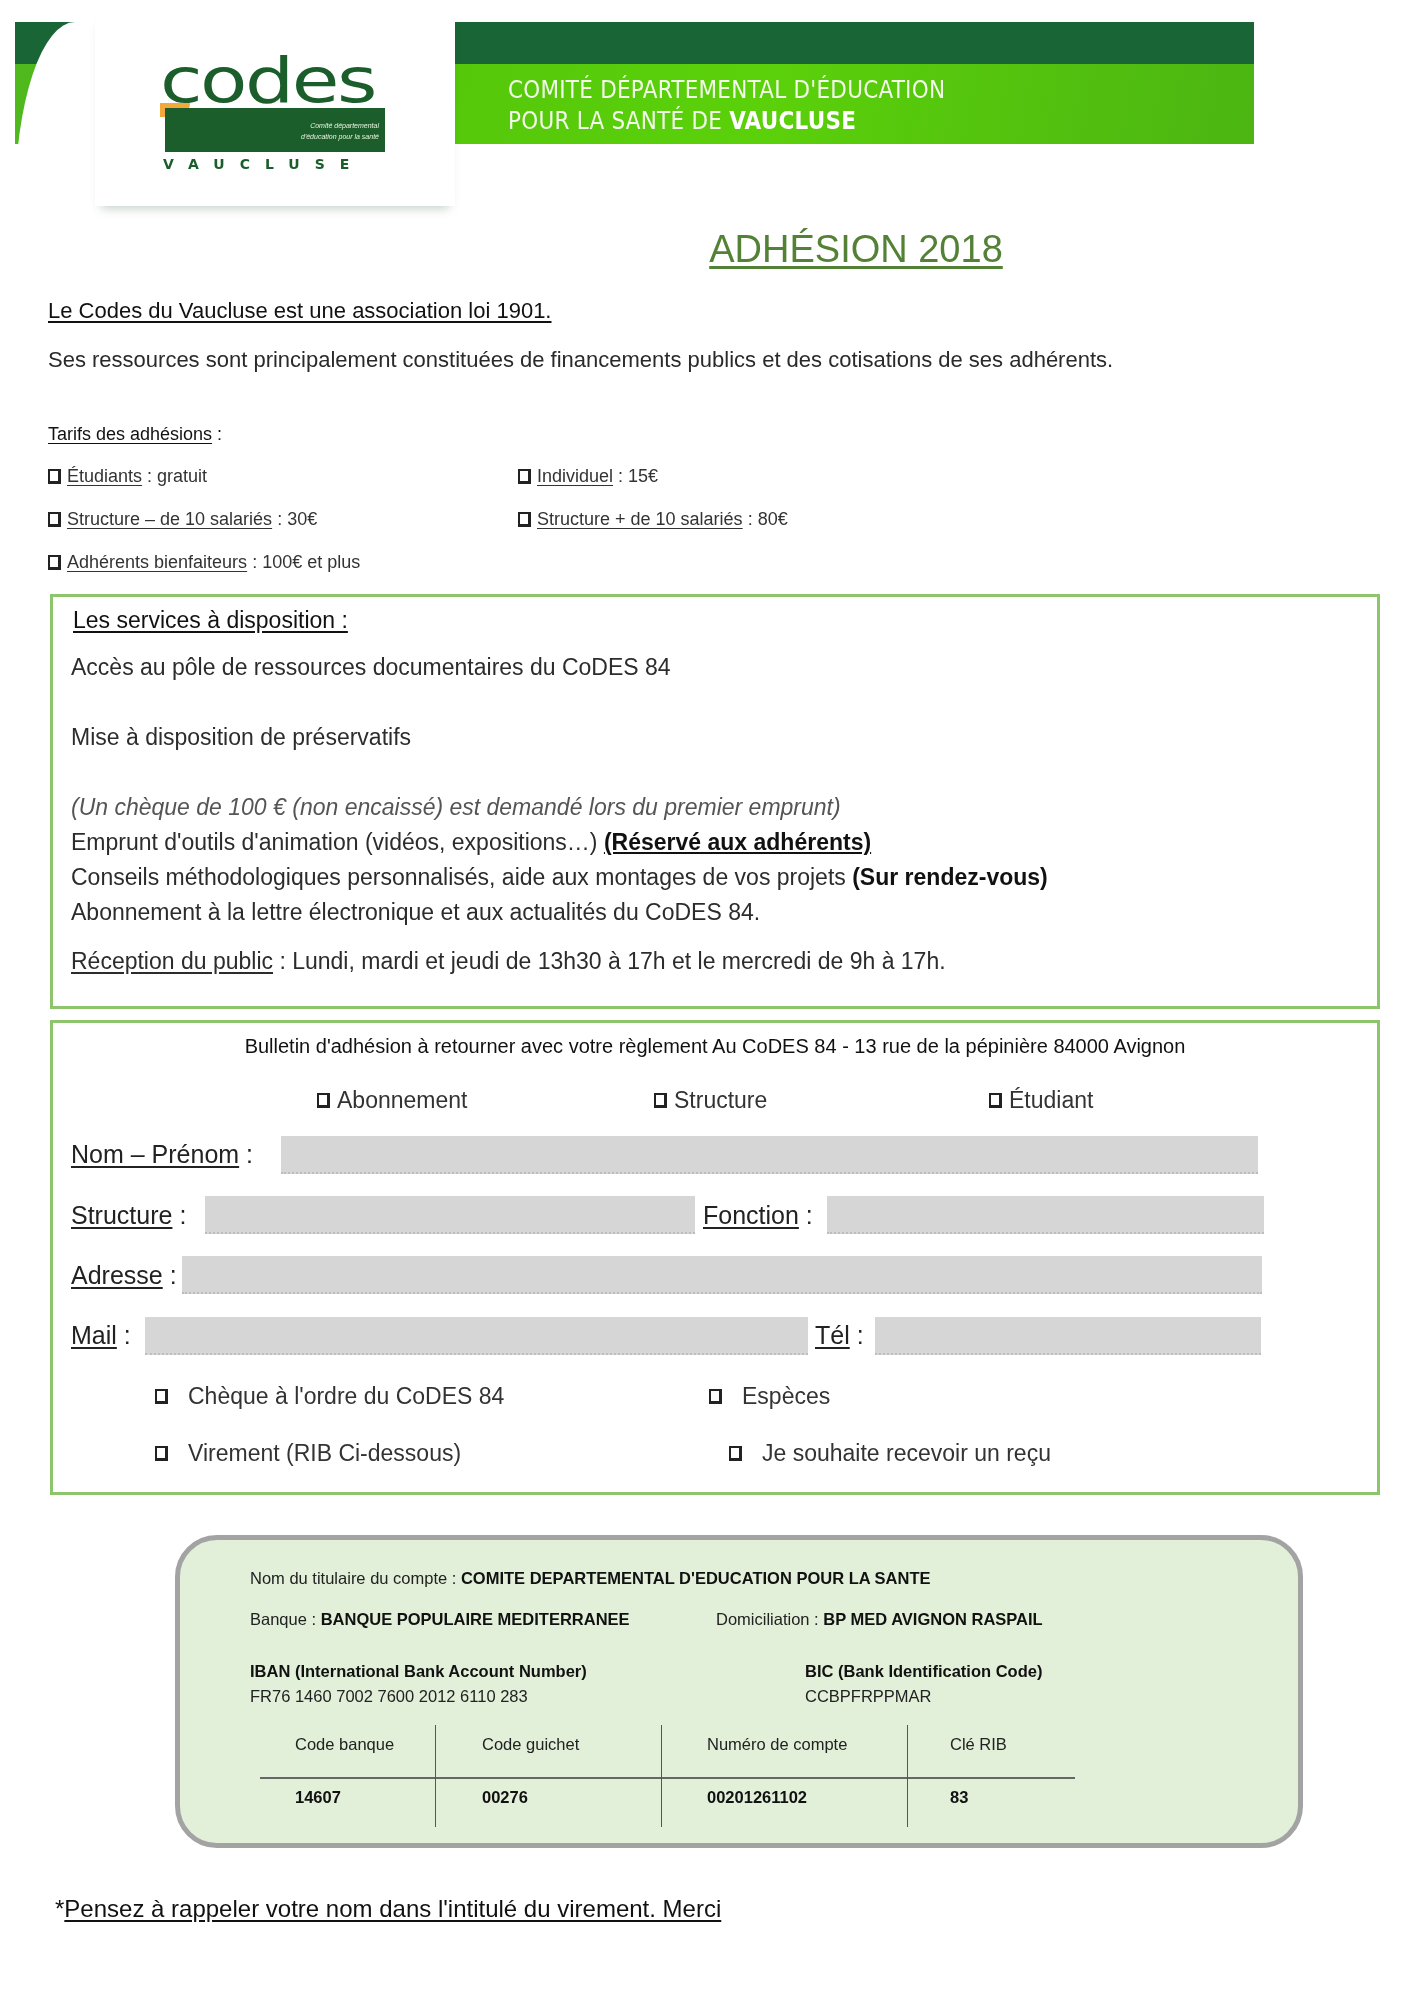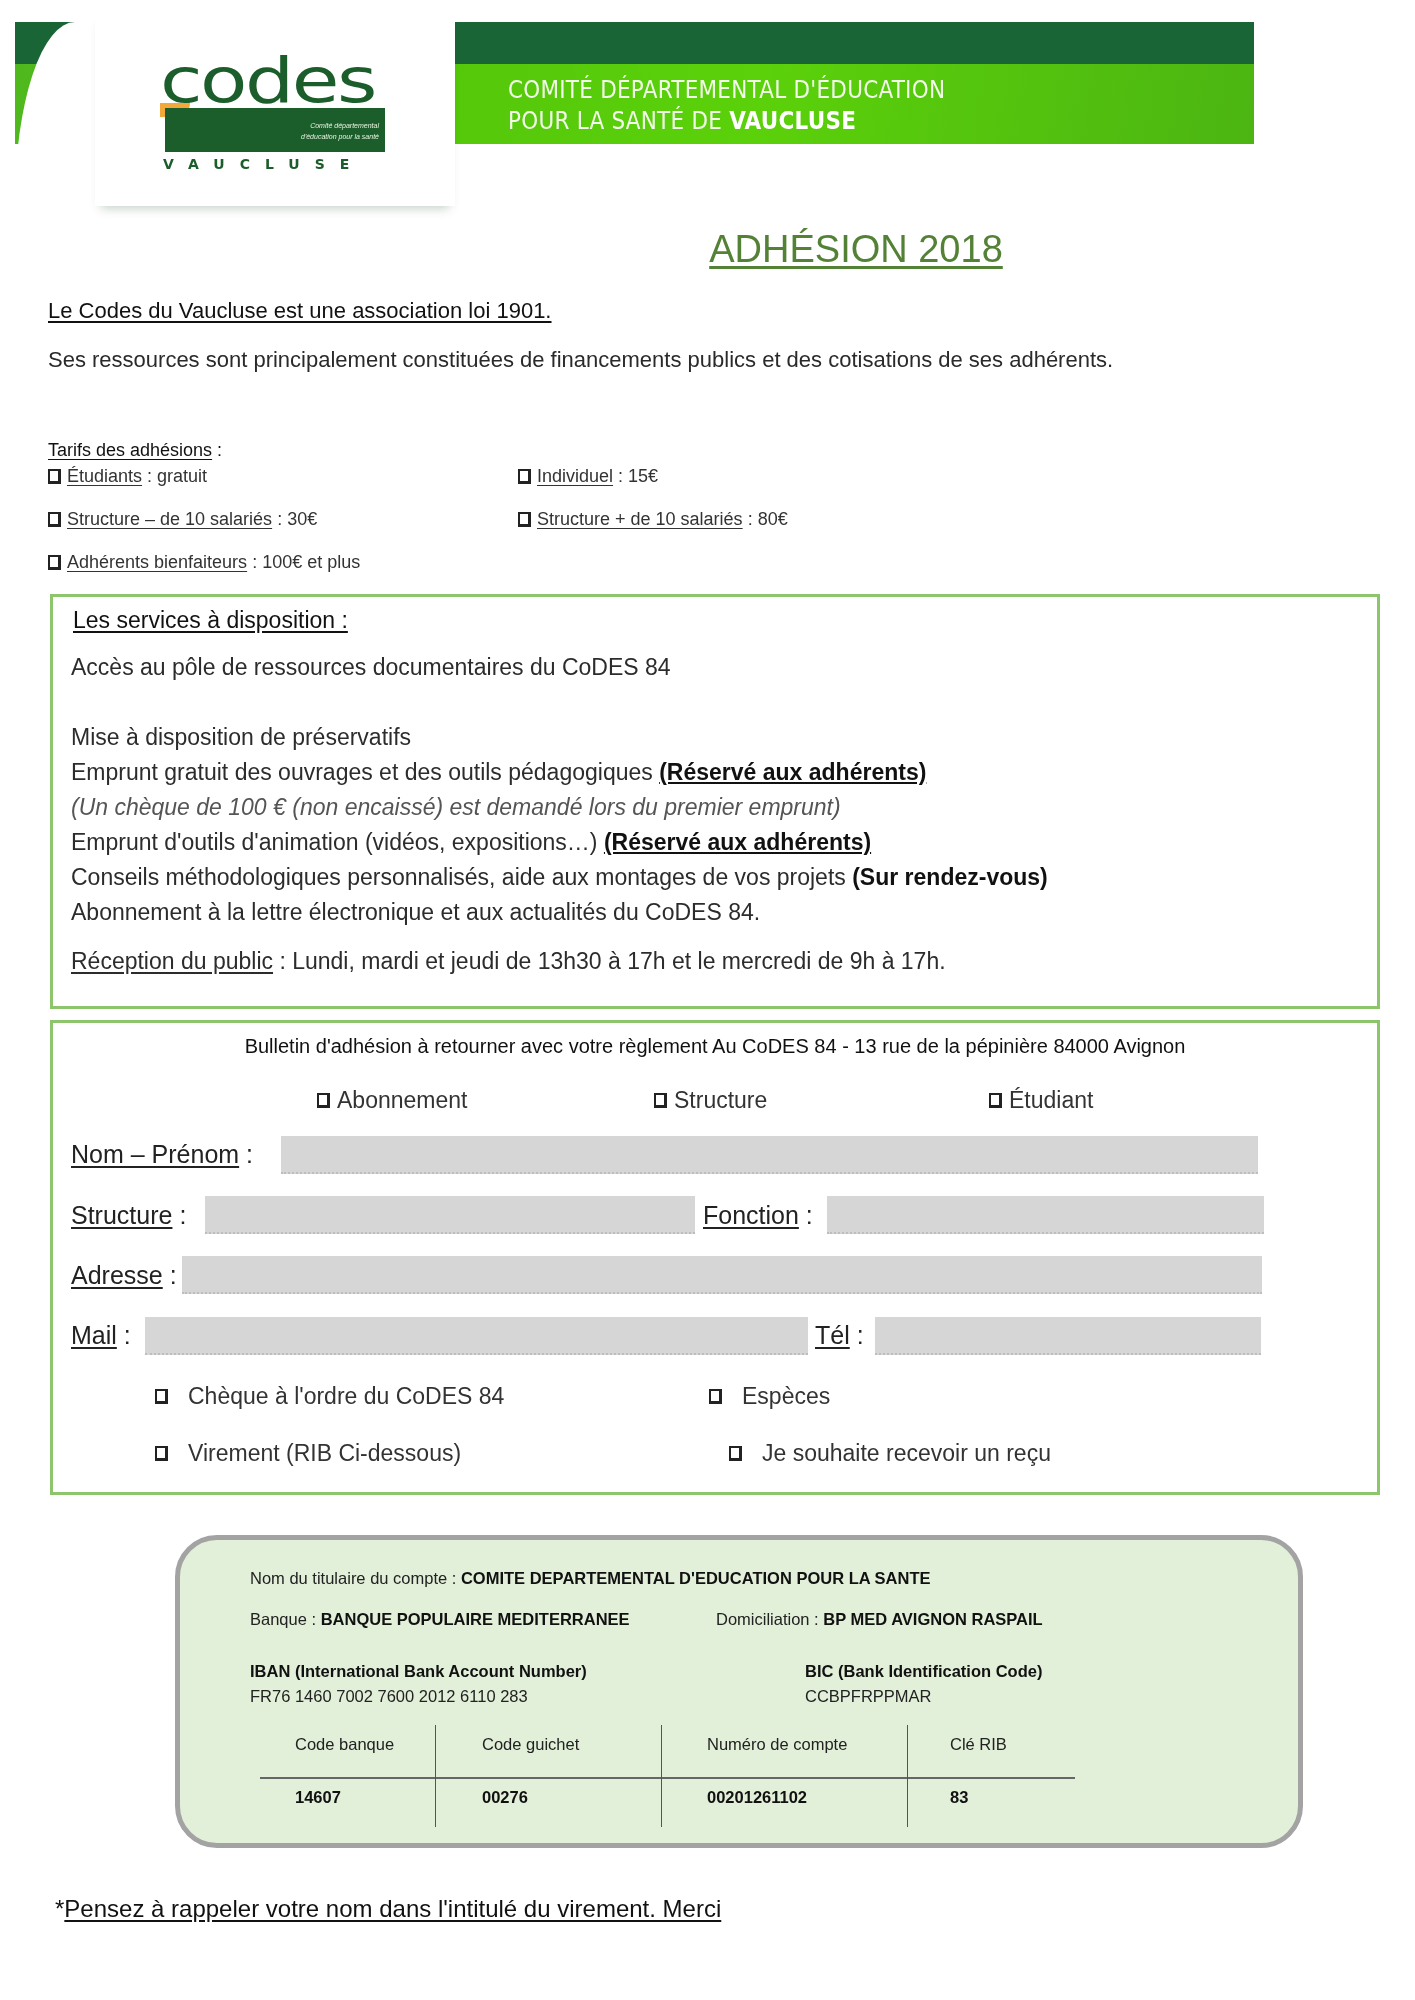--- a/index.html
+++ b/index.html
@@ -28,21 +28,21 @@
   .logo-vaucluse { left: 163px; top: 156px; width: 222px; font-family: "DejaVu Sans", sans-serif; font-weight: bold;
     font-size: 14px; color: #1b5e2b; letter-spacing: 15px; }
 
   
   .title { left: 0; width: 1415px; top: 228px; text-align: center; padding-left: 2px; }
   .title span { font-size: 38px; color: #538135; text-decoration: underline; text-decoration-thickness: 3px; text-underline-offset: 4px; margin-left: 295px; }
 
   .intro-1 { left: 48px; top: 298px; font-size: 22px; color: #111; }
   .intro-2 { left: 48px; top: 347px; font-size: 22px; color: #2a2a2a; }
 
-  .tarifs-title { left: 48px; top: 424px; font-size: 18px; color: #111; margin-top: 16px; }
+  .tarifs-title { left: 48px; top: 424px; font-size: 18px; color: #111; }
   .tarif { font-size: 18px; color: #333; display: flex; align-items: center; gap: 6px; }
   .cb { display: inline-block; width: 13px; height: 15px; border: 2px solid #222; border-right-width: 3px; border-bottom-width: 3px; background: #fff; flex: none; }
 
   
   .services { left: 50px; top: 594px; width: 1330px; height: 415px; border: 3px solid #8cc56b; }
   .svc-title { left: 20px; top: 10px; font-size: 23px; color: #111; }
   .svc-line { left: 18px; font-size: 23px; color: #2c2c2c; white-space: nowrap; }
   .svc-line b { color: #111; text-decoration: underline; }
   .svc-line i { color: #555; }
 
@@ -112,21 +112,20 @@
 </div>
 <div class="abs tarif" style="left:48px;top:552px">
   <span class="cb"></span>
   <span><span class="u">Adhérents bienfaiteurs</span><span> : 100€ et plus</span></span>
 </div>
 
 <div class="abs services">
   <div class="abs svc-title u">Les services à disposition :</div>
   <div class="abs svc-line" style="top:57px"><span>Accès au pôle de ressources documentaires du CoDES 84</span></div>
   <div class="abs svc-line" style="top:127px"><span>Mise à disposition de préservatifs</span></div>
-  <div class="abs svc-line" style="top:162px"><span>Emprunt gratuit des ouvrages et des outils pédagogiques </span><b>(Réservé aux adhérents)</b></div>
   <div class="abs svc-line" style="top:197px"><i>(Un chèque de 100 € (non encaissé) est demandé lors du premier emprunt)</i></div>
   <div class="abs svc-line" style="top:232px"><span>Emprunt d'outils d'animation (vidéos, expositions…) </span><b>(Réservé aux adhérents)</b></div>
   <div class="abs svc-line" style="top:267px"><span>Conseils méthodologiques personnalisés, aide aux montages de vos projets </span><b style="text-decoration:none">(Sur rendez-vous)</b></div>
   <div class="abs svc-line" style="top:302px"><span>Abonnement à la lettre électronique et aux actualités du CoDES 84.</span></div>
   <div class="abs svc-line" style="top:351px"><span class="u">Réception du public</span><span> : Lundi, mardi et jeudi de 13h30 à 17h et le mercredi de 9h à 17h.</span></div>
 </div>
 
 <div class="abs bulletin">
   <div class="abs bul-head">Bulletin d'adhésion à retourner avec votre règlement Au CoDES 84 -  13 rue de la pépinière 84000 Avignon</div>
 

